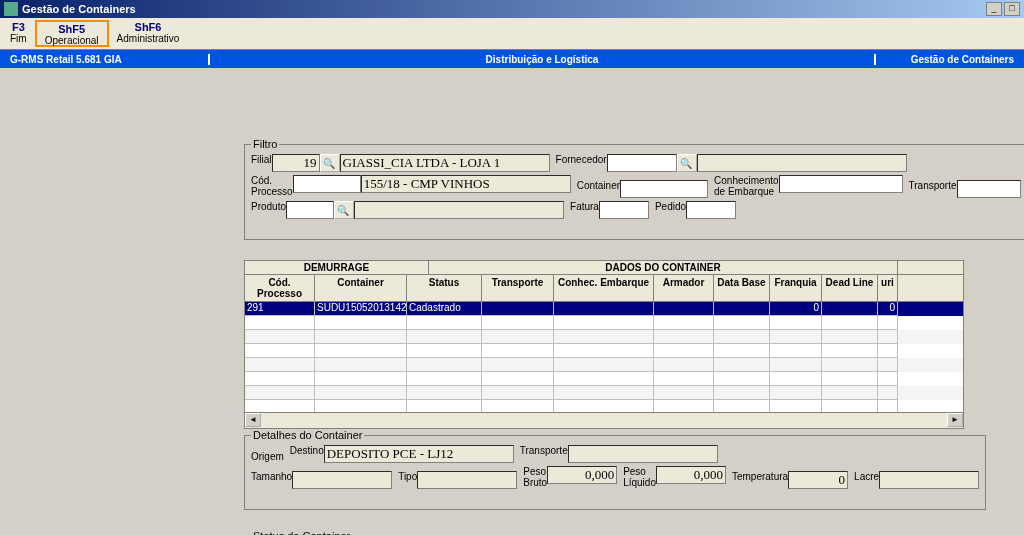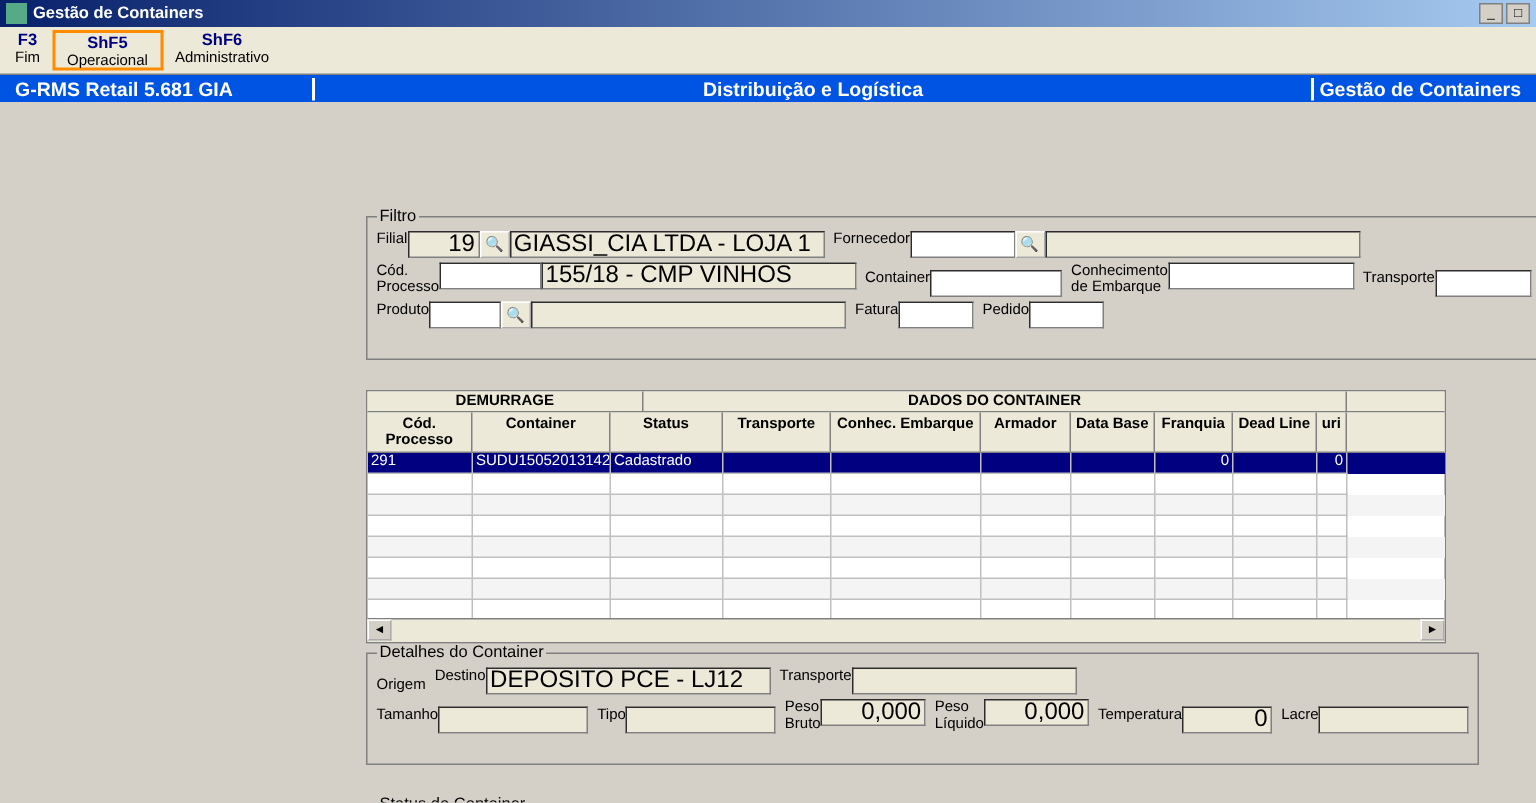--- a/index.html
+++ b/index.html
@@ -6,33 +6,33 @@
   body { font-family: Tahoma, Arial, sans-serif; font-size: 11px; background: #d4d0c8; width: 1024px; height: 535px; overflow: hidden; }
   .titlebar { background: linear-gradient(to right, #08216b, #a6caf0); color: #fff; height: 18px; line-height: 18px; padding: 0 4px; display: flex; align-items: center; }
   .titlebar .icon { width: 14px; height: 14px; background: #5a8; margin-right: 4px; }
   .titlebar .title { flex: 1; font-weight: bold; }
   .titlebar .btn { width: 16px; height: 14px; background: #d4d0c8; border: 1px solid #808080; margin-left: 2px; text-align: center; line-height: 10px; font-size: 9px; color: #000; }
   .menubar { background: #ece9d8; height: 32px; display: flex; padding: 2px; border-bottom: 1px solid #808080; }
   .menu-item { text-align: center; padding: 1px 8px; }
   .menu-item .key { color: #000080; font-weight: bold; font-size: 11px; }
   .menu-item .label { color: #000; font-size: 10px; }
   .menu-item.highlighted { border: 2px solid #ff8c00; }
-  .bluebar { background: #0054e3; color: #fff; height: 18px; display: flex; align-items: center; font-weight: bold; font-size: 13px; }
+  .bluebar { background: #0054e3; color: #fff; height: 18px; display: flex; align-items: center; font-weight: bold; font-size: 10px; }
   .bluebar .left { width: 210px; padding-left: 10px; border-right: 2px solid #fff; }
   .bluebar .center { flex: 1; text-align: center; }
   .bluebar .right { width: 150px; text-align: right; padding-right: 10px; border-left: 2px solid #fff; }
   .workspace { background: #d4d0c8; height: 467px; position: relative; }
   .panel { position: absolute; left: 244px; top: 70px; width: 720px; }
   fieldset { border: 1px solid #808080; padding: 4px 6px 17px 6px; margin-bottom: 20px; }
   legend { font-size: 11px; padding: 0 2px; }
   .row { display: flex; gap: 6px; margin-bottom: 3px; align-items: flex-end; }
   .field { display: flex; flex-direction: row; }
   .field label { font-size: 10px; margin-bottom: 1px; }
   .field .ctrl { display: flex; }
-  input[type="text"] { background: #fff; border: 1px inset #808080; height: 18px; padding: 0 2px; font-size: 16px; font-family: Liberation Sans, sans-serif; }
+  input[type="text"] { background: #fff; border: 1px inset #808080; height: 18px; padding: 0 2px; font-size: 13px; font-family: Liberation Serif, serif; }
   input[readonly] { background: #ece9d8; }
   .lookup-btn { width: 20px; height: 18px; background: #ece9d8; border: 1px outset #fff; display: inline-flex; align-items: center; justify-content: center; font-size: 10px; cursor: pointer; }
   .grid-wrap { border: 1px solid #808080; background: #fff; }
   .grid-headers { display: flex; background: #ece9d8; border-bottom: 1px solid #808080; }
   .gh, .gh2 { border-right: 1px solid #808080; text-align: center; font-weight: bold; font-size: 10px; padding: 1px 0; }
   .grid-cols { display: flex; background: #ece9d8; border-bottom: 1px solid #808080; }
   .gc { border-right: 1px solid #808080; text-align: center; font-weight: bold; font-size: 10px; padding: 2px 0; }
   .grid-body { height: 110px; overflow: auto; position: relative; }
   .grid-row { display: flex; height: 14px; }
   .grid-row.sel { background: #000080; color: #fff; }

